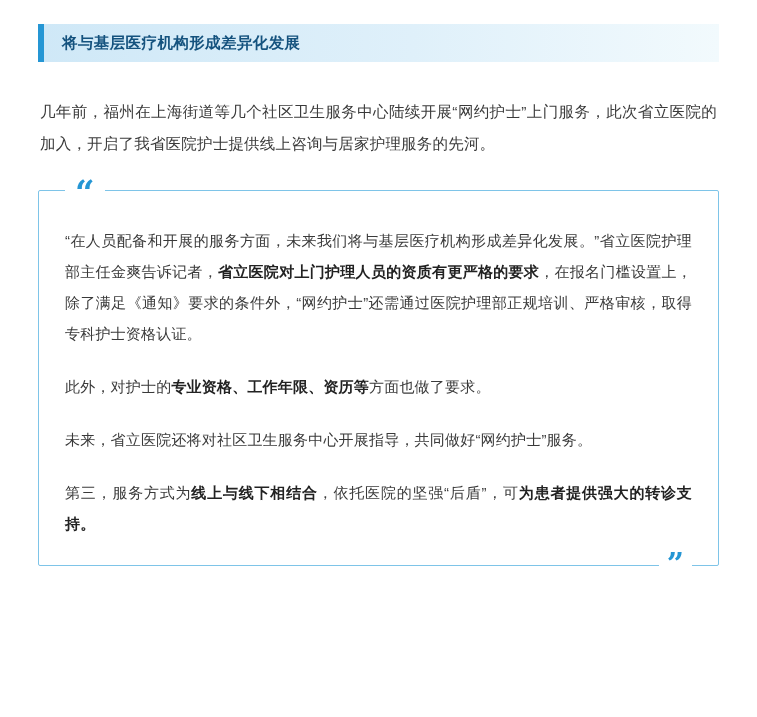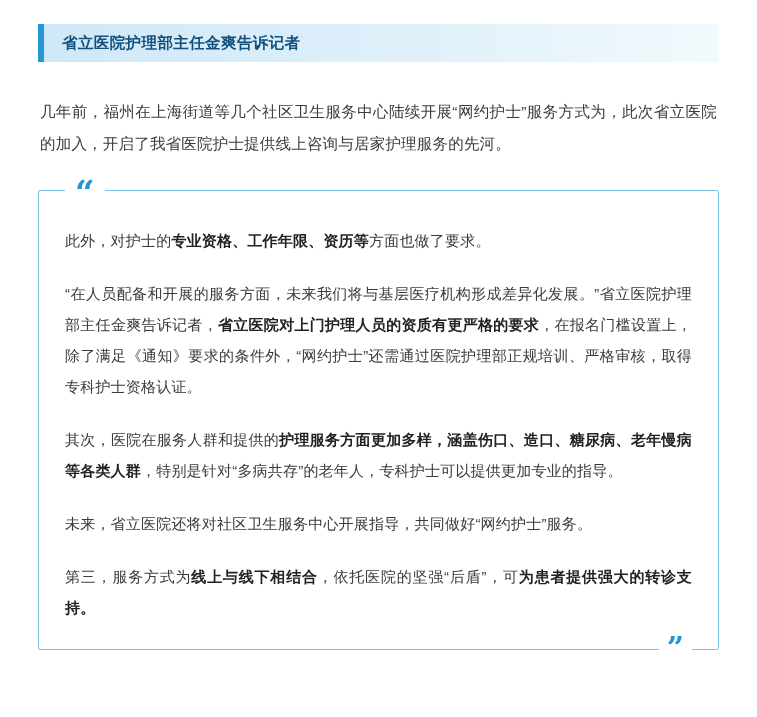--- a/index.html
+++ b/index.html
@@ -104,30 +104,29 @@
     color: #222222;
   }
 </style>
 </head>
 <body>
 
 <div class="page">
 
   <div class="heading-band">
     <div class="heading-bar"></div>
-    <div class="heading-text">省立医院护理部主任金爽告诉记者</div>
+    <div class="heading-text">将与基层医疗机构形成差异化发展</div>
   </div>
 
-  <p class="intro">几年前，福州在上海街道等几个社区卫生服务中心陆续开展“网约护士”服务方式为，此次省立医院的加入，开启了我省医院护士提供线上咨询与居家护理服务的先河。</p>
+  <p class="intro">几年前，福州在上海街道等几个社区卫生服务中心陆续开展“网约护士”上门服务，此次省立医院的加入，开启了我省医院护士提供线上咨询与居家护理服务的先河。</p>
 
   <div class="quote-box">
     <span class="quote-mark-open">“</span>
     <div>
+        <p><span>“在人员配备和开展的服务方面，未来我们将与基层医疗机构形成差异化发展。”省立医院护理部主任金爽告诉记者，</span><b>省立医院对上门护理人员的资质有更严格的要求</b><span>，在报名门槛设置上，除了满足《通知》要求的条件外，“网约护士”还需通过医院护理部正规培训、严格审核，取得专科护士资格认证。</span></p>
         <p><span>此外，对护士的</span><b>专业资格、工作年限、资历等</b><span>方面也做了要求。</span></p>
-        <p><span>“在人员配备和开展的服务方面，未来我们将与基层医疗机构形成差异化发展。”省立医院护理部主任金爽告诉记者，</span><b>省立医院对上门护理人员的资质有更严格的要求</b><span>，在报名门槛设置上，除了满足《通知》要求的条件外，“网约护士”还需通过医院护理部正规培训、严格审核，取得专科护士资格认证。</span></p>
-        <p><span>其次，医院在服务人群和提供的</span><b>护理服务方面更加多样，涵盖伤口、造口、糖尿病、老年慢病等各类人群</b><span>，特别是针对“多病共存”的老年人，专科护士可以提供更加专业的指导。</span></p>
         <p><span>未来，省立医院还将对社区卫生服务中心开展指导，共同做好“网约护士”服务。</span></p>
         <p><span>第三，服务方式为</span><b>线上与线下相结合</b><span>，依托医院的坚强“后盾”，可</span><b>为患者提供强大的转诊支持。</b></p>
       </div>
     <span class="quote-mark-close">”</span>
   </div>
 
 </div>
 
 </body></html>

